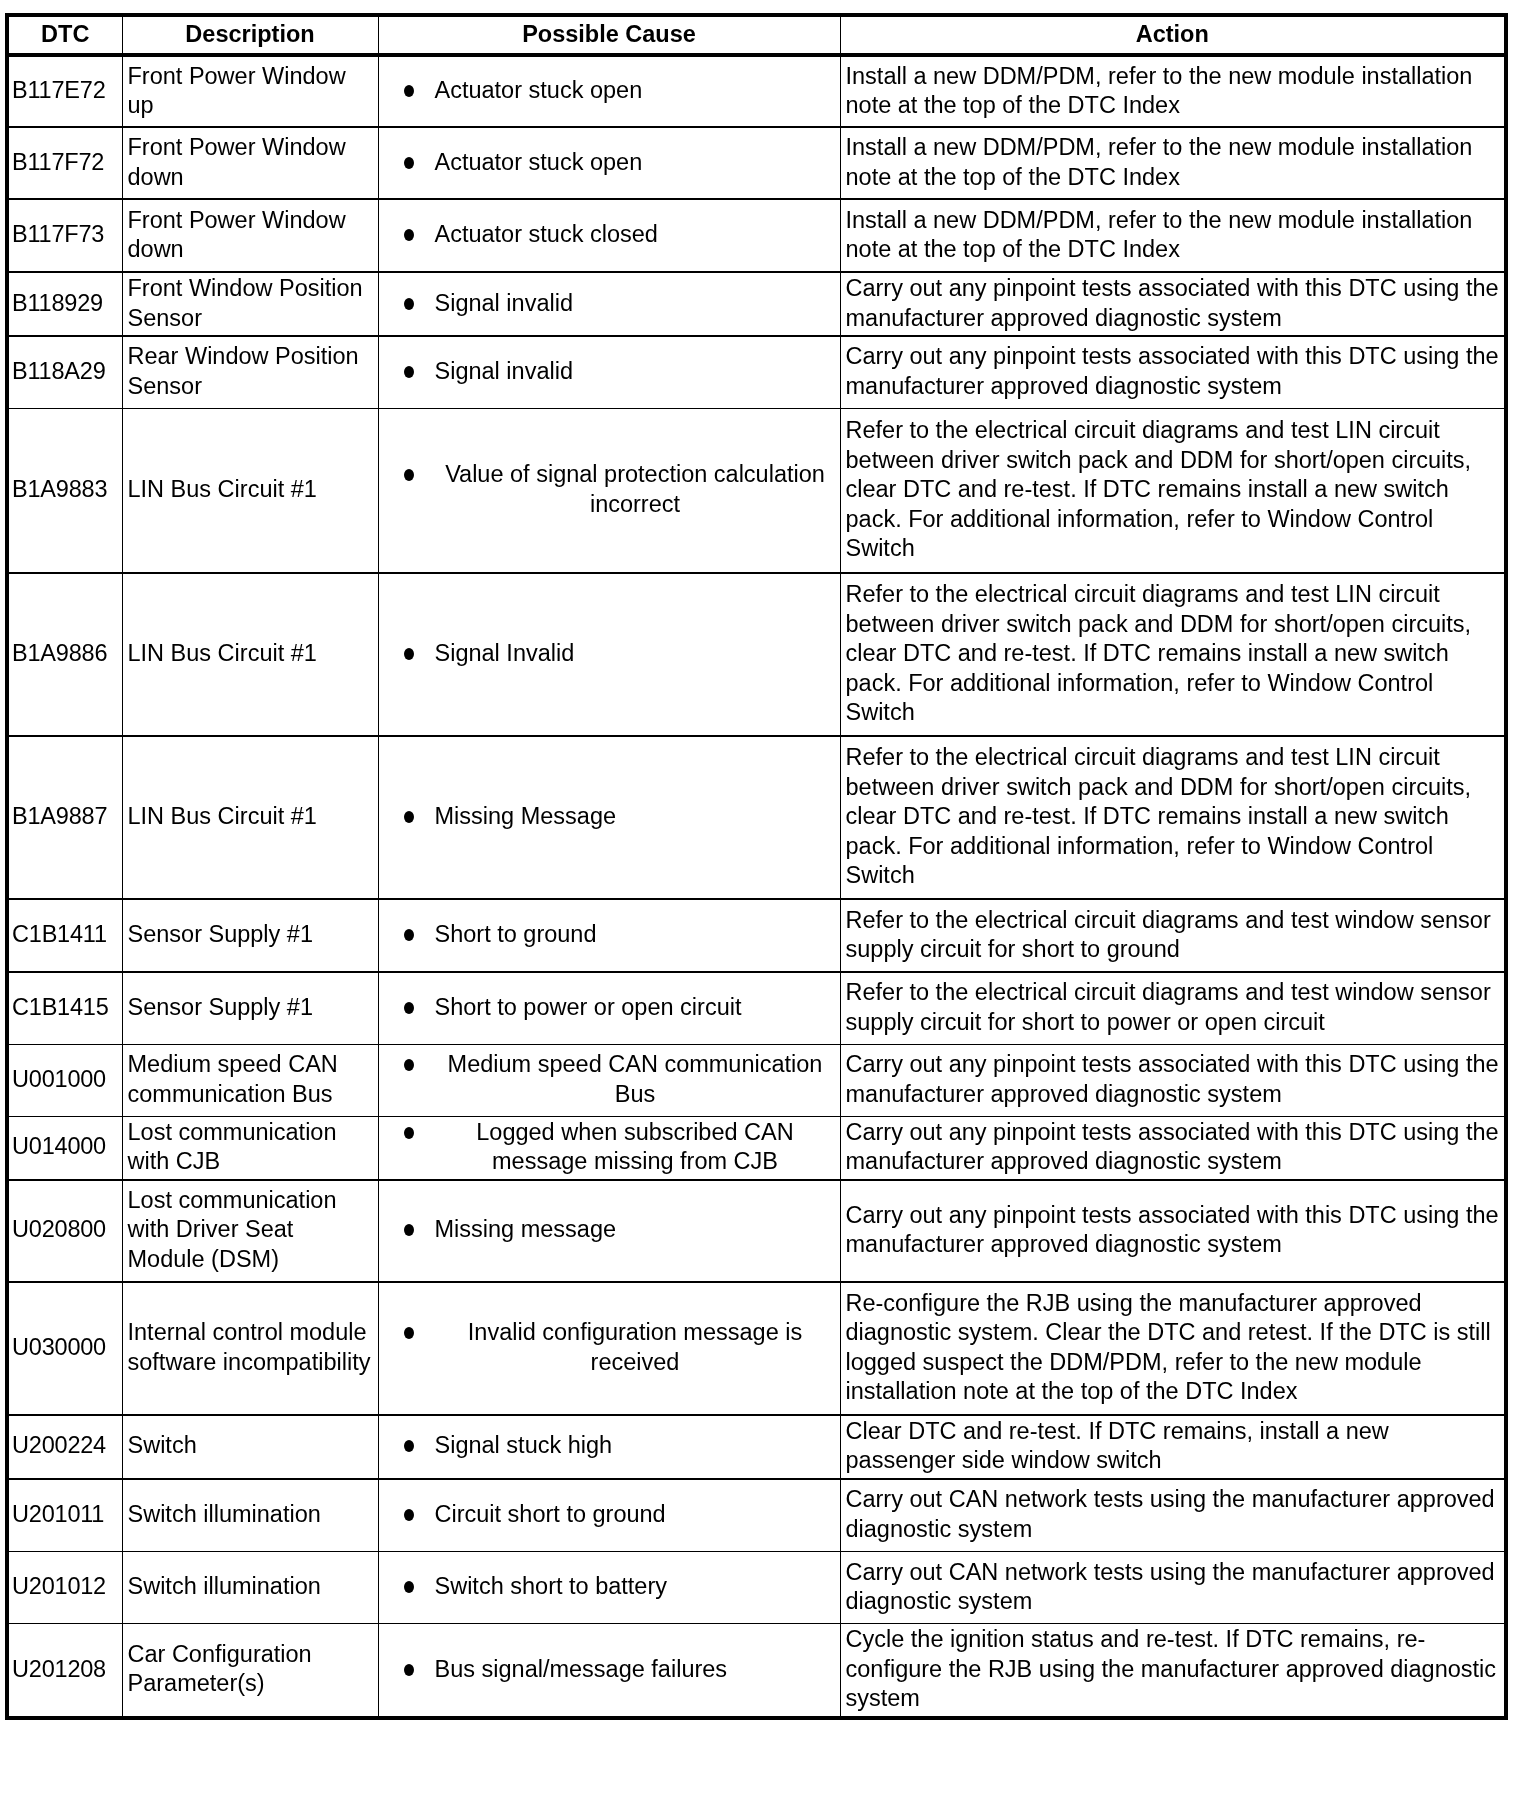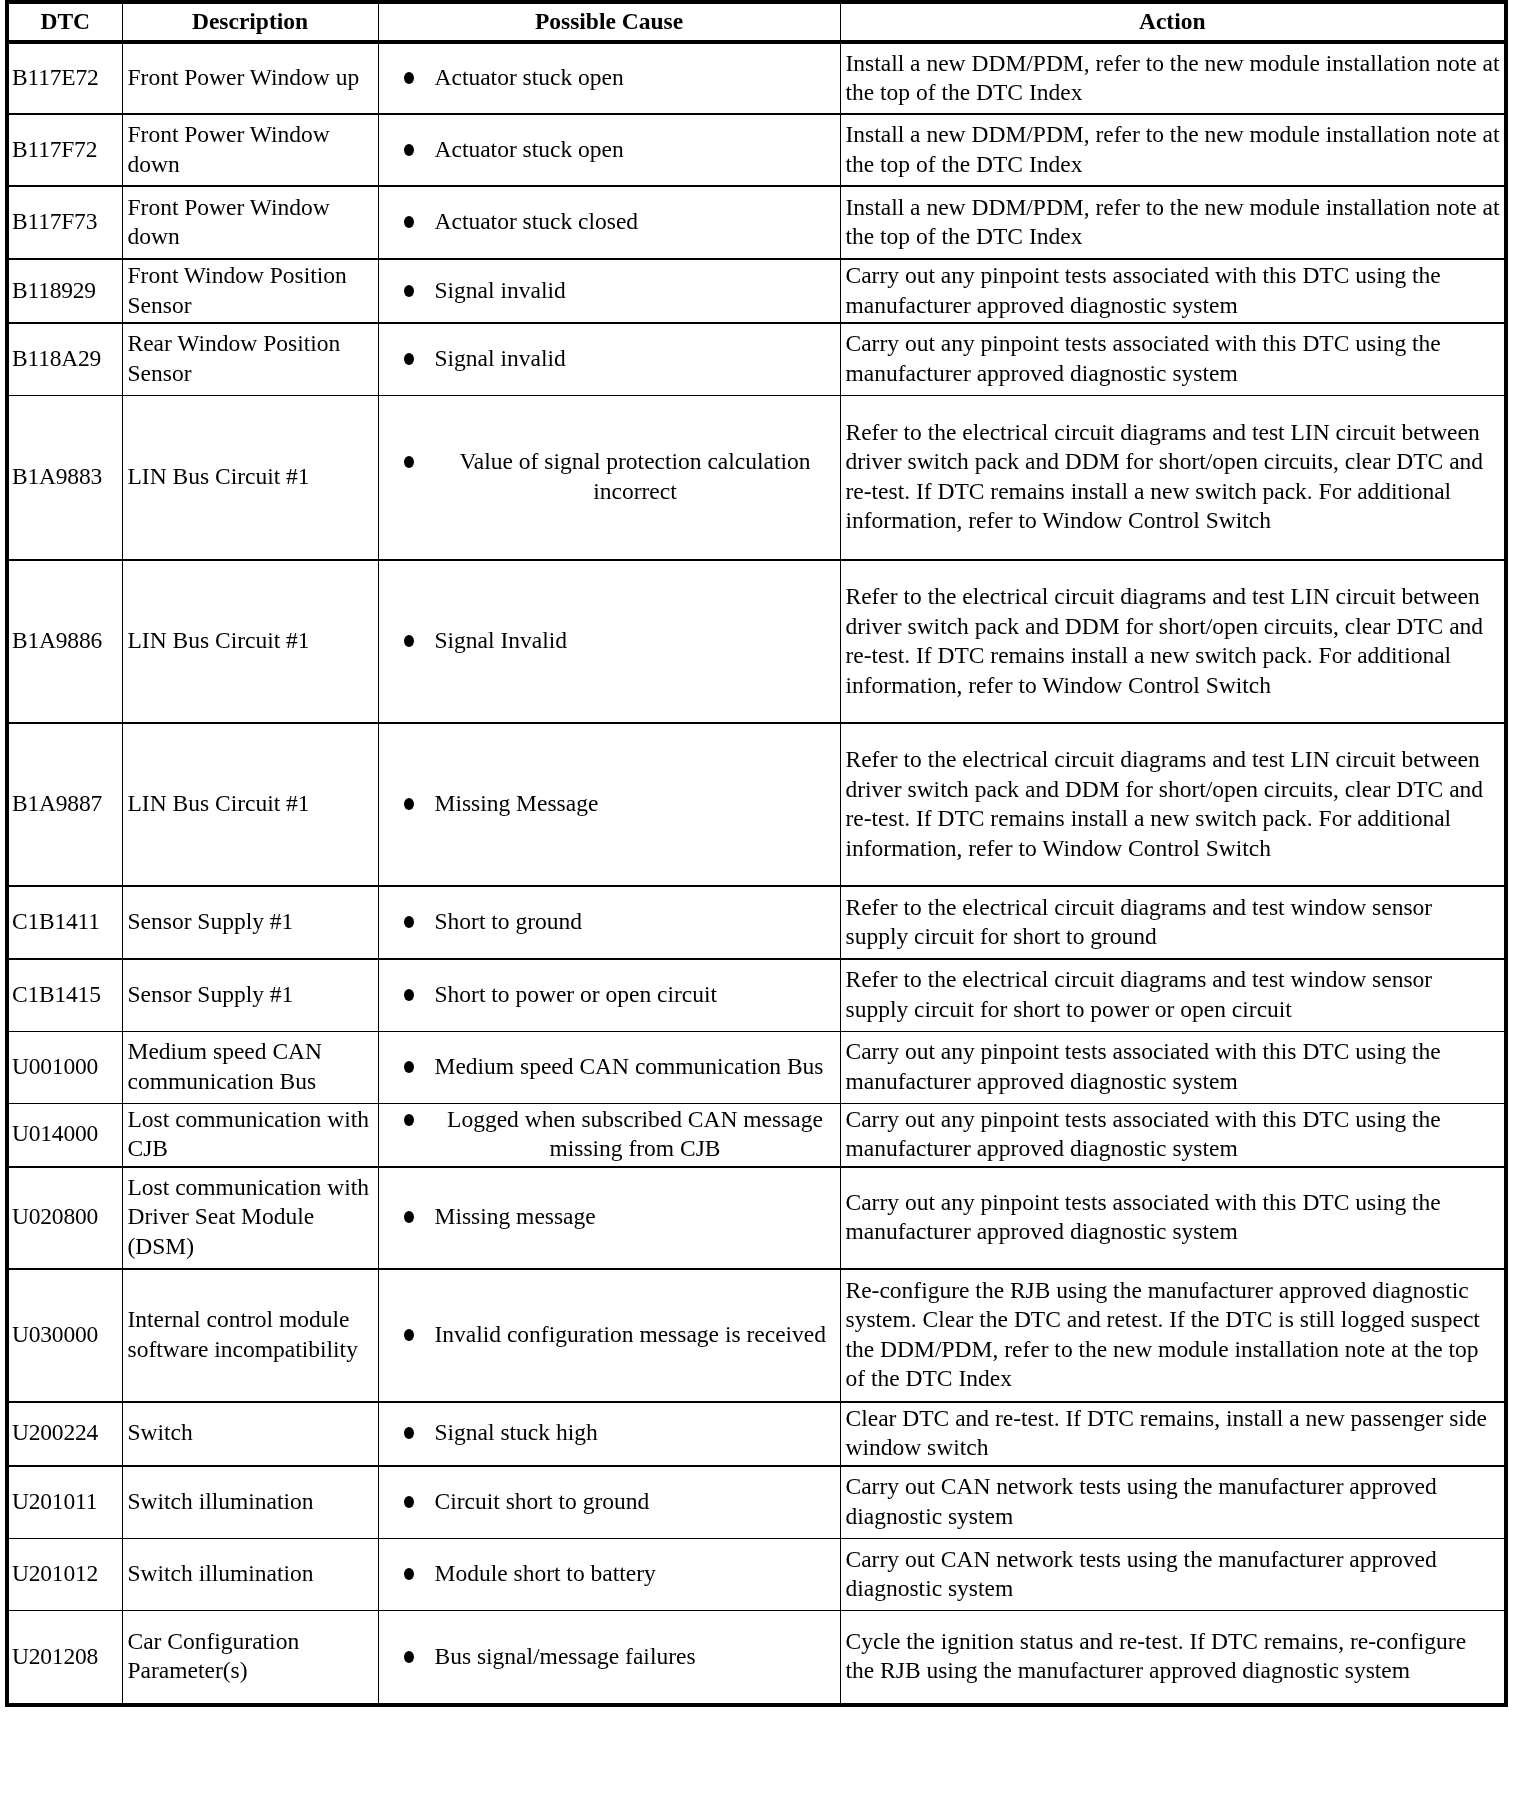--- a/index.html
+++ b/index.html
@@ -1,22 +1,22 @@
 <!DOCTYPE html>
 <html><head>
 <meta charset="utf-8">
 <style>
   html, body { margin: 0; padding: 0; background: #ffffff; }
   body { width: 1520px; height: 1820px; overflow: hidden; position: relative; }
   #dtc-table {
-    position: absolute; left: 5px; top: 0;
+    position: absolute; left: 5px; top: 13px;
     width: 1503px;
     border-collapse: collapse;
     border: 4px solid #000;
-    font-family: Liberation Serif, serif;
+    font-family: Liberation Sans, sans-serif;
     font-size: 23.5px;
     line-height: 29.5px;
     color: #000;
     table-layout: fixed;
   }
   #dtc-table col.c-dtc { width: 115px; }
   #dtc-table col.c-desc { width: 256px; }
   #dtc-table col.c-cause { width: 462px; }
   #dtc-table col.c-action { width: auto; }
   #dtc-table th {
@@ -249,21 +249,21 @@
     </td>
     <td>Carry out CAN network tests using the manufacturer approved diagnostic system</td>
   </tr>
 
   <tr class="thin" style="height: 72px;">
     <td class="dtc">U201012</td>
     <td>Switch illumination</td>
     <td>
       <div class="cause">
         <span class="bullet"></span>
-        <span class="cause-text">Module short to battery</span>
+        <span class="cause-text">Switch short to battery</span>
       </div>
     </td>
     <td>Carry out CAN network tests using the manufacturer approved diagnostic system</td>
   </tr>
 
   <tr style="height: 94px;">
     <td class="dtc">U201208</td>
     <td>Car Configuration Parameter(s)</td>
     <td>
       <div class="cause">

